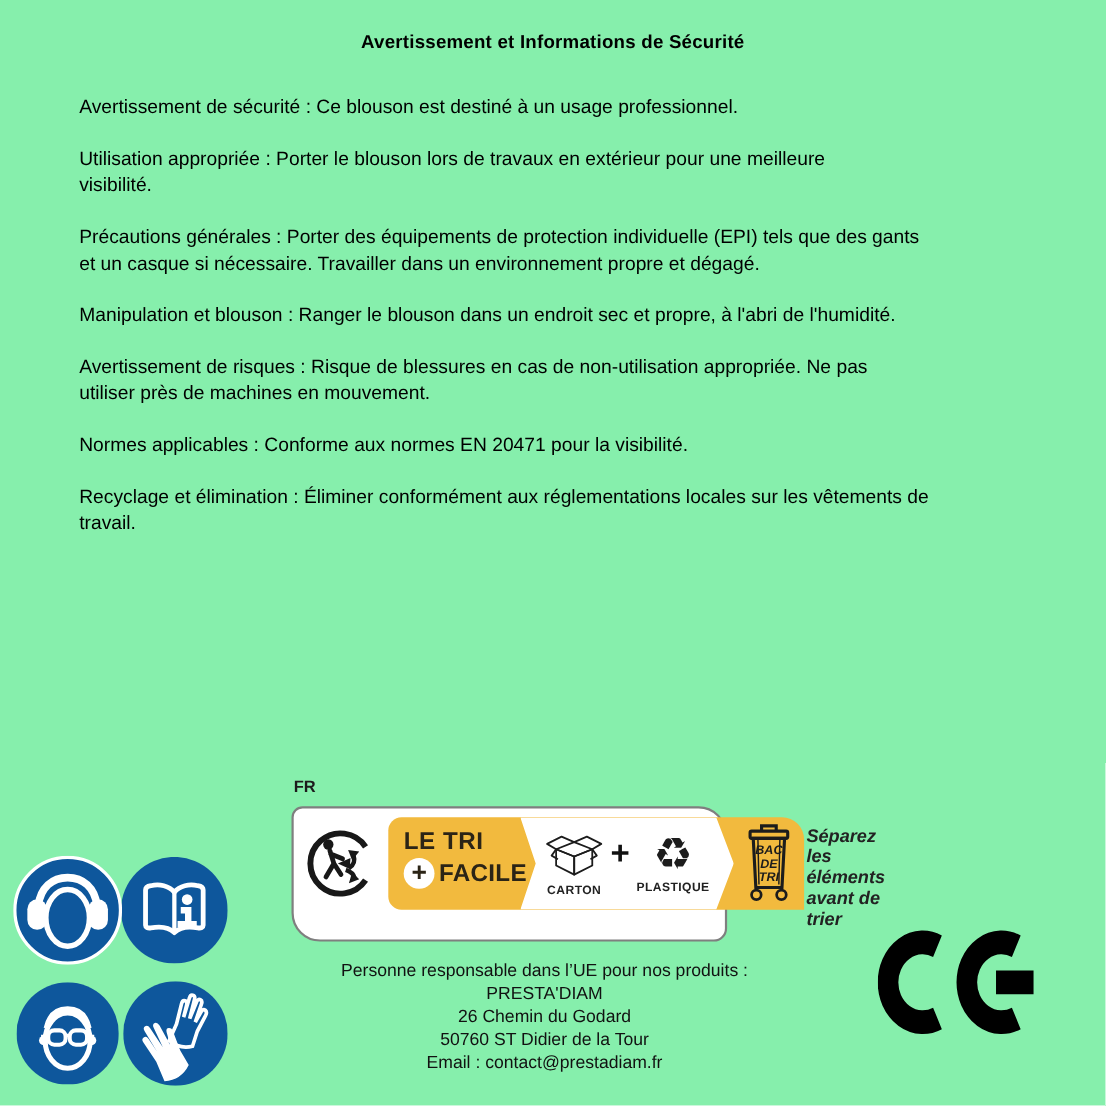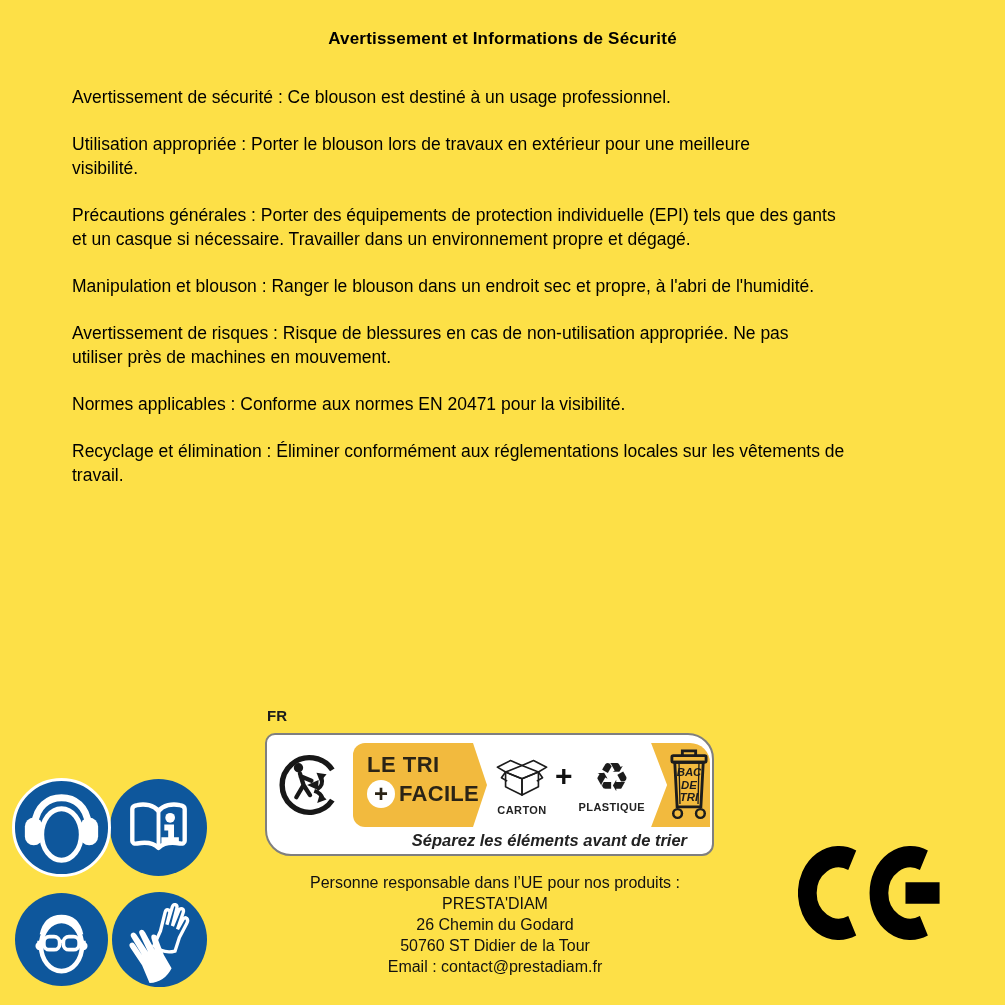--- a/index.html
+++ b/index.html
@@ -1,33 +1,33 @@
 <!DOCTYPE html>
 <html><head>
 <meta charset="utf-8">
 <style>
   html,body{margin:0;padding:0;background:#fff;}
   .canvas{
-    position:relative;width:1005px;height:1005px;background:#fde047;
+    position:relative;width:1005px;height:1005px;background:#86efac;
     font-family:"Liberation Sans",sans-serif;color:#000;overflow:hidden;
   }
   
   .title{
     position:absolute;top:29px;left:0;width:100%;text-align:center;
     font-size:17px;font-weight:bold;letter-spacing:.2px;
   }
   
   .body-text{position:absolute;left:72px;top:85px;width:920px;font-size:17.5px;line-height:24px;}
   .body-text p{margin:0 0 23px 0;white-space:pre-line;}
   
   .fr-label{position:absolute;left:267px;top:707px;font-size:15px;font-weight:bold;color:#1c1c1c;}
   .banner{
-    position:absolute;left:265px;top:733px;width:449px;height:123px;box-sizing:border-box;
+    position:absolute;left:265px;top:733px;width:396px;height:123px;box-sizing:border-box;
     background:#fff;border:2px solid #7f7f7f;border-radius:10px 26px 12px 26px;
-    display:flex;flex-direction:column;padding-top:8px;
+    display:flex;flex-direction:row;padding-top:8px;
   }
   .banner-row{display:flex;height:84px;}
   .triman{width:86px;display:flex;align-items:center;justify-content:center;}
   .yellowband{
     flex:1;background:#f2ba3e;border-radius:12px 20px 0 12px;margin-right:2px;
     display:flex;overflow:hidden;
   }
   .letri{width:120px;padding:11px 0 0 14px;box-sizing:border-box;}
   .letri .l1{font-size:22px;font-weight:bold;color:#2b2416;line-height:22px;letter-spacing:.5px;}
   .l2row{display:flex;align-items:center;margin-top:4px;}

